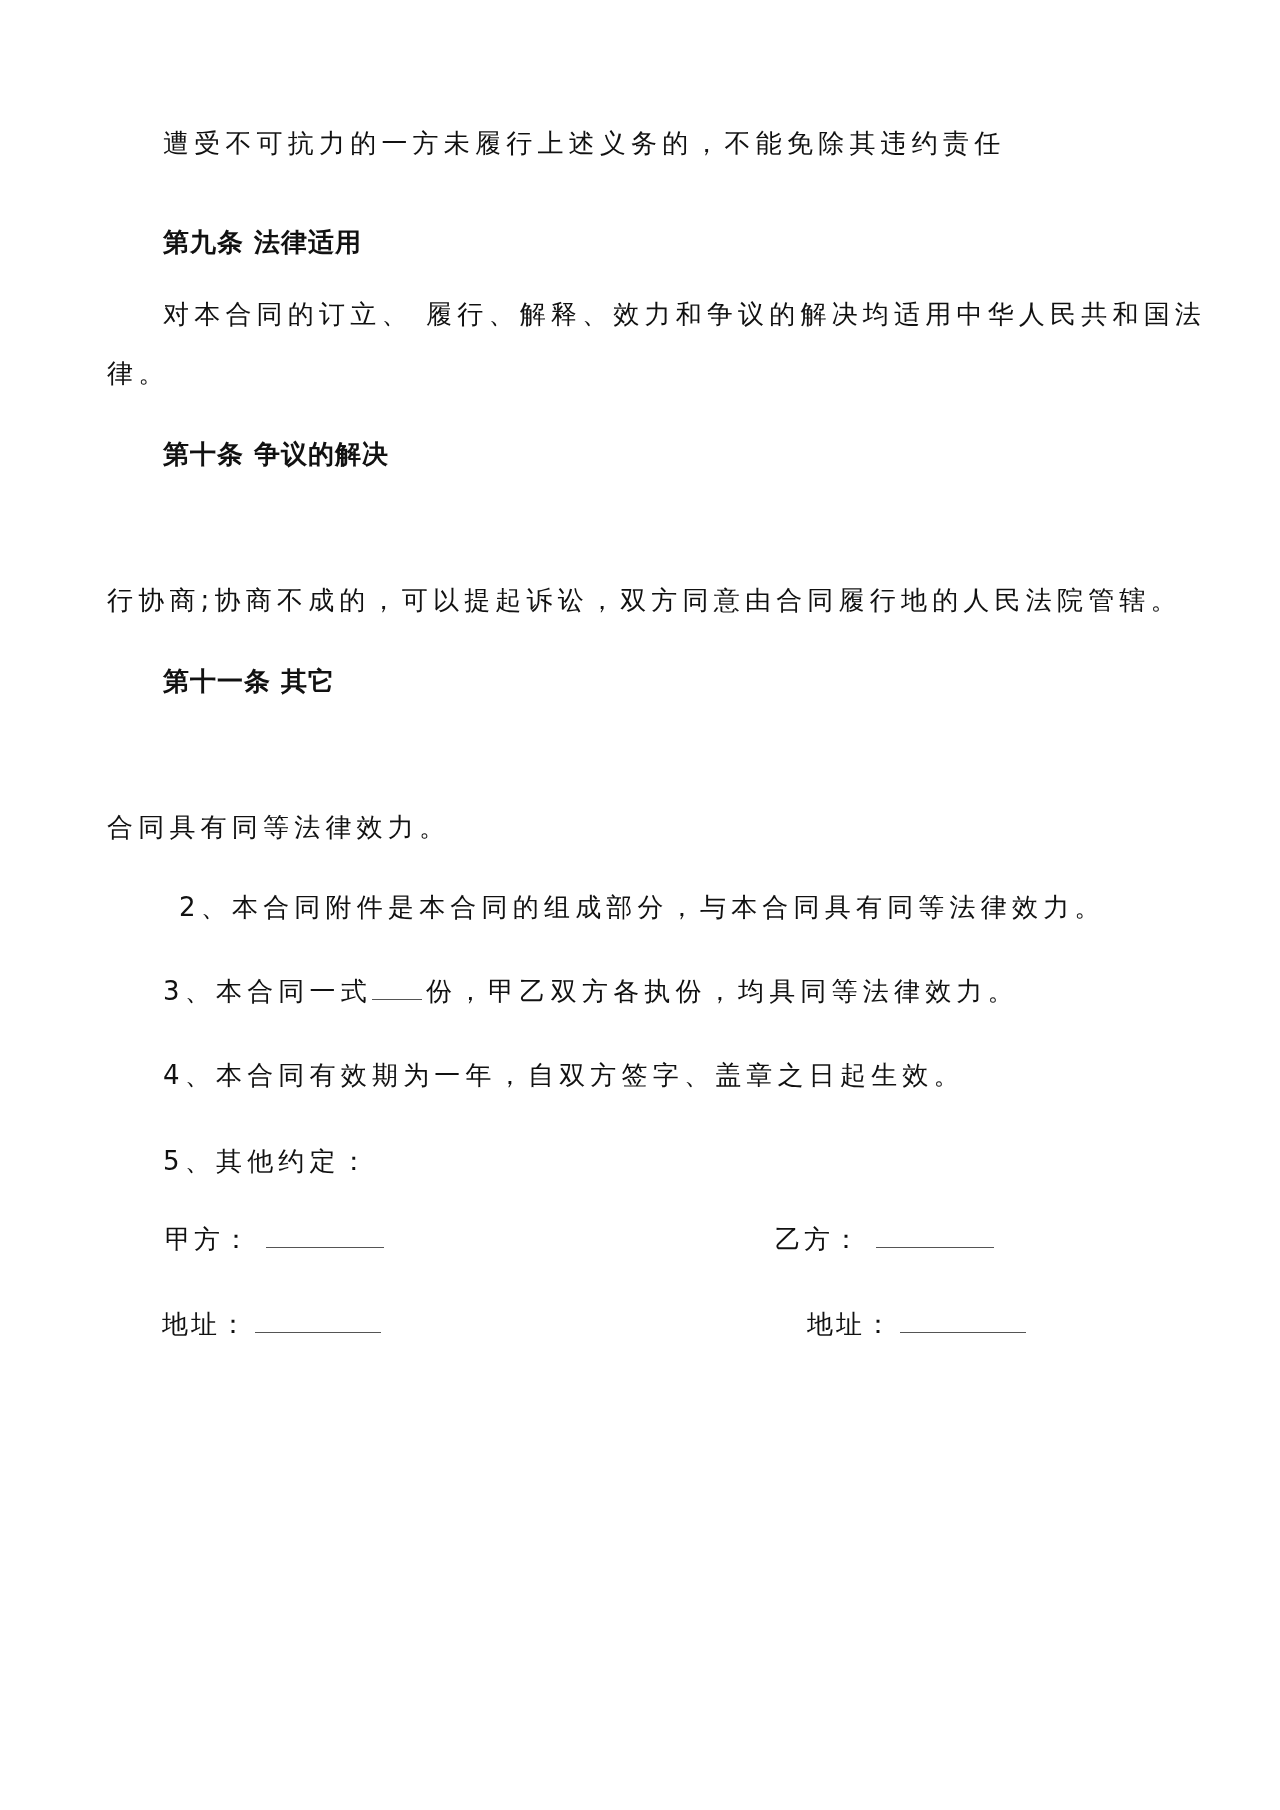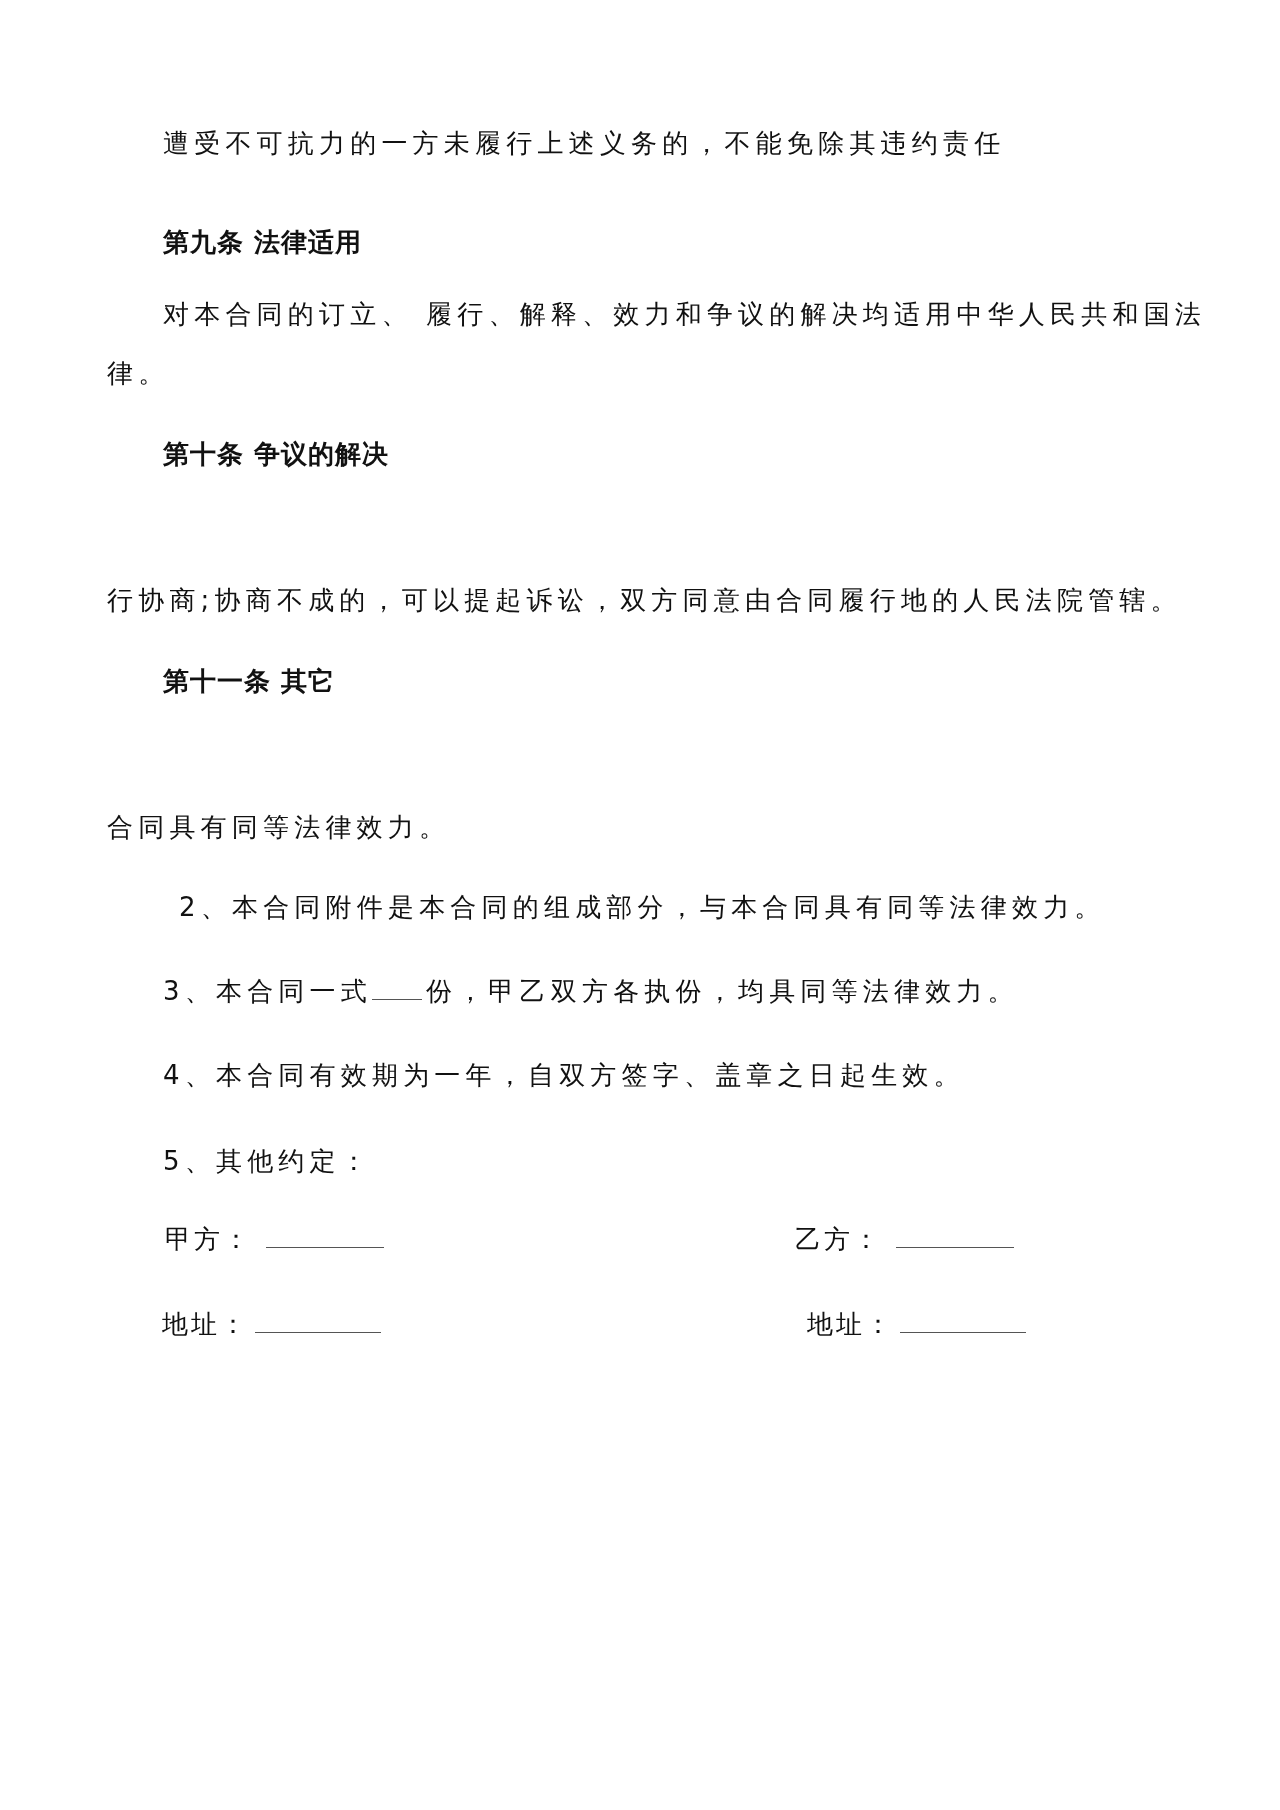--- a/index.html
+++ b/index.html
@@ -71,21 +71,21 @@
     <span>3、本合同一式</span><span class="blank" style="width:50px; margin-right:4px;"></span><span>份，甲乙双方各执份，均具同等法律效力。</span>
   </div>
 
   <div class="line" style="left:163px; top:1058px;">4、本合同有效期为一年，自双方签字、盖章之日起生效。</div>
 
   <div class="line" style="left:163px; top:1144px;">5、其他约定：</div>
 
   <div class="sig" style="left:165px; top:1222px;">
     <span>甲方：</span><span class="blank" style="width:118px;"></span>
   </div>
-  <div class="sig" style="left:795px; top:1222px;">
+  <div class="sig" style="left:775px; top:1222px;">
     <span>乙方：</span><span class="blank" style="width:118px;"></span>
   </div>
 
   <div class="sig" style="left:162px; top:1307px;">
     <span>地址：</span><span class="blank" style="width:126px; margin-left:6px;"></span>
   </div>
   <div class="sig" style="left:807px; top:1307px;">
     <span>地址：</span><span class="blank" style="width:126px; margin-left:6px;"></span>
   </div>
 

